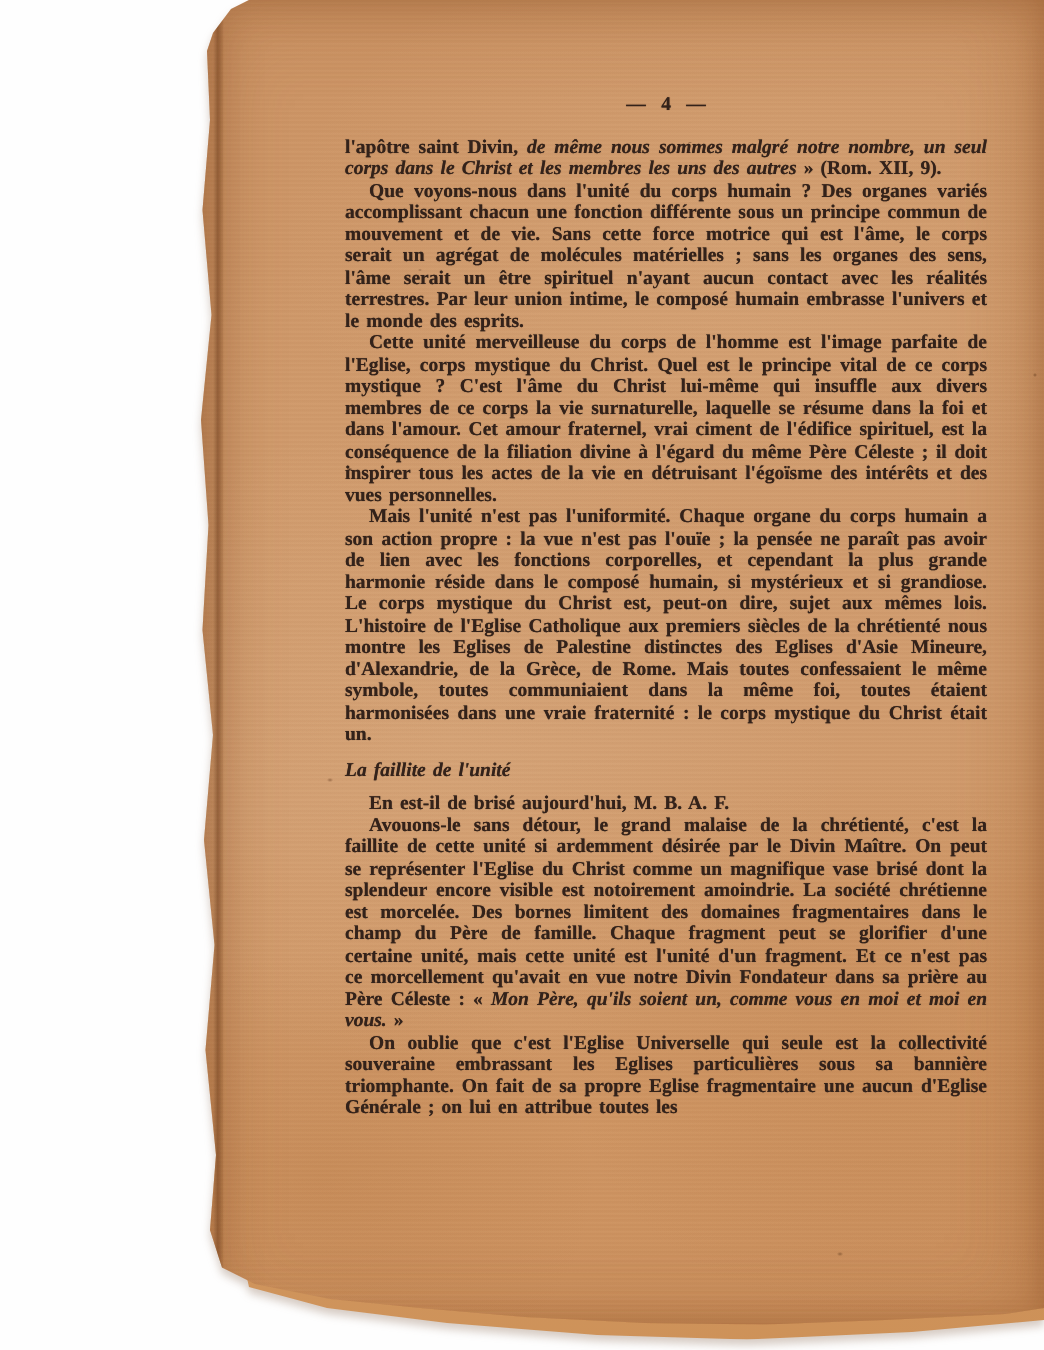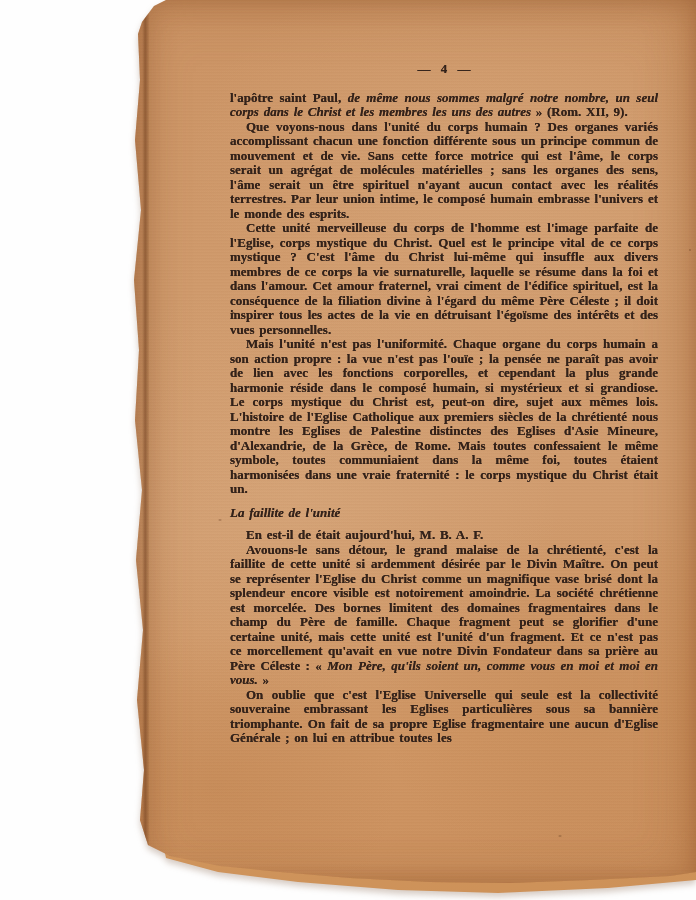--- a/index.html
+++ b/index.html
@@ -154,31 +154,31 @@
     <div class="paper-under"></div>
     <div class="paper">
       <div class="texture"></div>
       <div class="fold-line"></div>
       <div class="vignette"></div>
 
       <div class="text-col">
 
         <div class="page-number">— 4 —</div>
 
-        <p class="para flush"><span>l'apôtre saint Paul, </span><em>de même nous sommes malgré notre nombre, un seul corps dans le Christ et les membres les uns des autres</em><span> » (Rom. XII, 9).</span></p>
+        <p class="para flush"><span>l'apôtre saint Divin, </span><em>de même nous sommes malgré notre nombre, un seul corps dans le Christ et les membres les uns des autres</em><span> » (Rom. XII, 9).</span></p>
 
         <p class="para">Que voyons-nous dans l'unité du corps humain ? Des organes variés accomplissant chacun une fonction différente sous un principe commun de mouvement et de vie. Sans cette force motrice qui est l'âme, le corps serait un agrégat de molécules matérielles ; sans les organes des sens, l'âme serait un être spirituel n'ayant aucun contact avec les réalités terrestres. Par leur union intime, le composé humain embrasse l'univers et le monde des esprits.</p>
 
         <p class="para">Cette unité merveilleuse du corps de l'homme est l'image parfaite de l'Eglise, corps mystique du Christ. Quel est le principe vital de ce corps mystique ? C'est l'âme du Christ lui-même qui insuffle aux divers membres de ce corps la vie surnaturelle, laquelle se résume dans la foi et dans l'amour. Cet amour fraternel, vrai ciment de l'édifice spirituel, est la conséquence de la filiation divine à l'égard du même Père Céleste ; il doit inspirer tous les actes de la vie en détruisant l'égoïsme des intérêts et des vues personnelles.</p>
 
         <p class="para">Mais l'unité n'est pas l'uniformité. Chaque organe du corps humain a son action propre : la vue n'est pas l'ouïe ; la pensée ne paraît pas avoir de lien avec les fonctions corporelles, et cependant la plus grande harmonie réside dans le composé humain, si mystérieux et si grandiose. Le corps mystique du Christ est, peut-on dire, sujet aux mêmes lois. L'histoire de l'Eglise Catholique aux premiers siècles de la chrétienté nous montre les Eglises de Palestine distinctes des Eglises d'Asie Mineure, d'Alexandrie, de la Grèce, de Rome. Mais toutes confessaient le même symbole, toutes communiaient dans la même foi, toutes étaient harmonisées dans une vraie fraternité : le corps mystique du Christ était un.</p>
 
         <h2 class="section-heading">La faillite de l'unité</h2>
 
-        <p class="para">En est-il de était aujourd'hui, M. B. A. F.</p>
+        <p class="para">En est-il de brisé aujourd'hui, M. B. A. F.</p>
 
         <p class="para"><span>Avouons-le sans détour, le grand malaise de la chrétienté, c'est la faillite de cette unité si ardemment désirée par le Divin Maître. On peut se représenter l'Eglise du Christ comme un magnifique vase brisé dont la splendeur encore visible est notoirement amoindrie. La société chrétienne est morcelée. Des bornes limitent des domaines fragmentaires dans le champ du Père de famille. Chaque fragment peut se glorifier d'une certaine unité, mais cette unité est l'unité d'un fragment. Et ce n'est pas ce morcellement qu'avait en vue notre Divin Fondateur dans sa prière au Père Céleste : « </span><em>Mon Père, qu'ils soient un, comme vous en moi et moi en vous.</em><span> »</span></p>
 
         <p class="para">On oublie que c'est l'Eglise Universelle qui seule est la collectivité souveraine embrassant les Eglises particulières sous sa bannière triomphante. On fait de sa propre Eglise fragmentaire une aucun d'Eglise Générale ; on lui en attribue toutes les</p>
 
       </div>
     </div>
   </div>
 </div>
 

